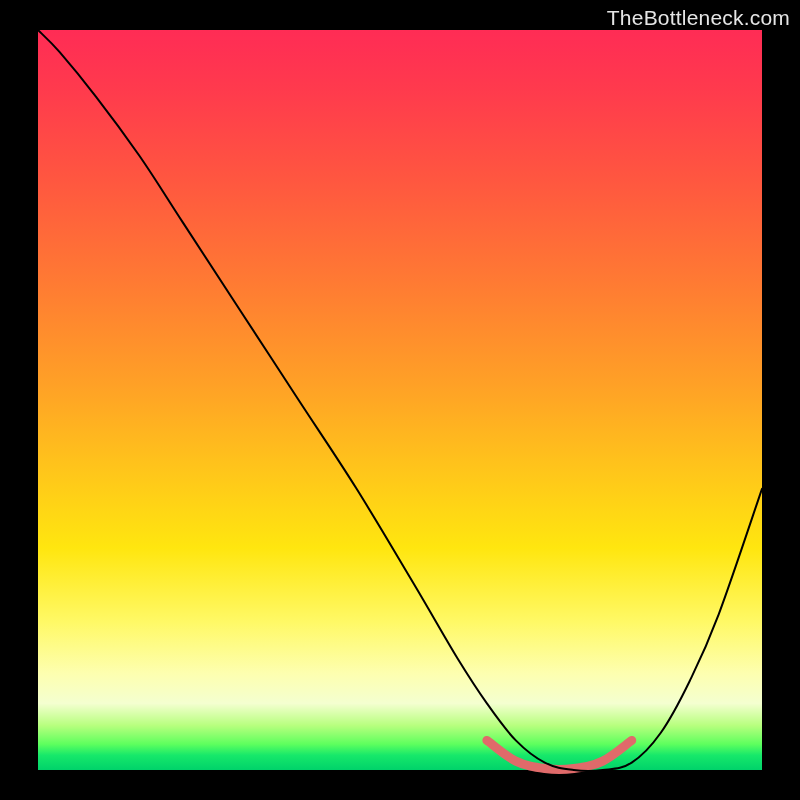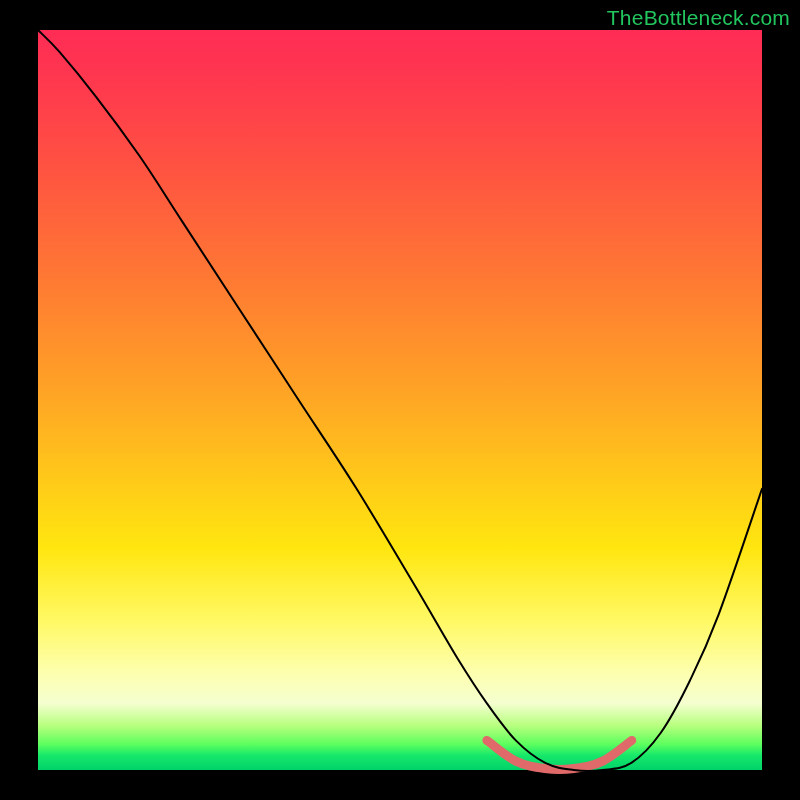--- a/index.html
+++ b/index.html
@@ -41,21 +41,21 @@
       #b7ff7e 94%,
       #5eff5e 96.5%,
       #17e86a 98%,
       #00d26a 100%
     );
   }
   .watermark {
     position: absolute;
     top: 6px;
     right: 10px;
-    color: #22c55e;
+    color: #e5e5e5;
     font-size: 21px;
     letter-spacing: 0.2px;
     user-select: none;
   }
   svg.curve {
     position: absolute;
     left: 0;
     top: 0;
     width: 724px;
     height: 740px;

